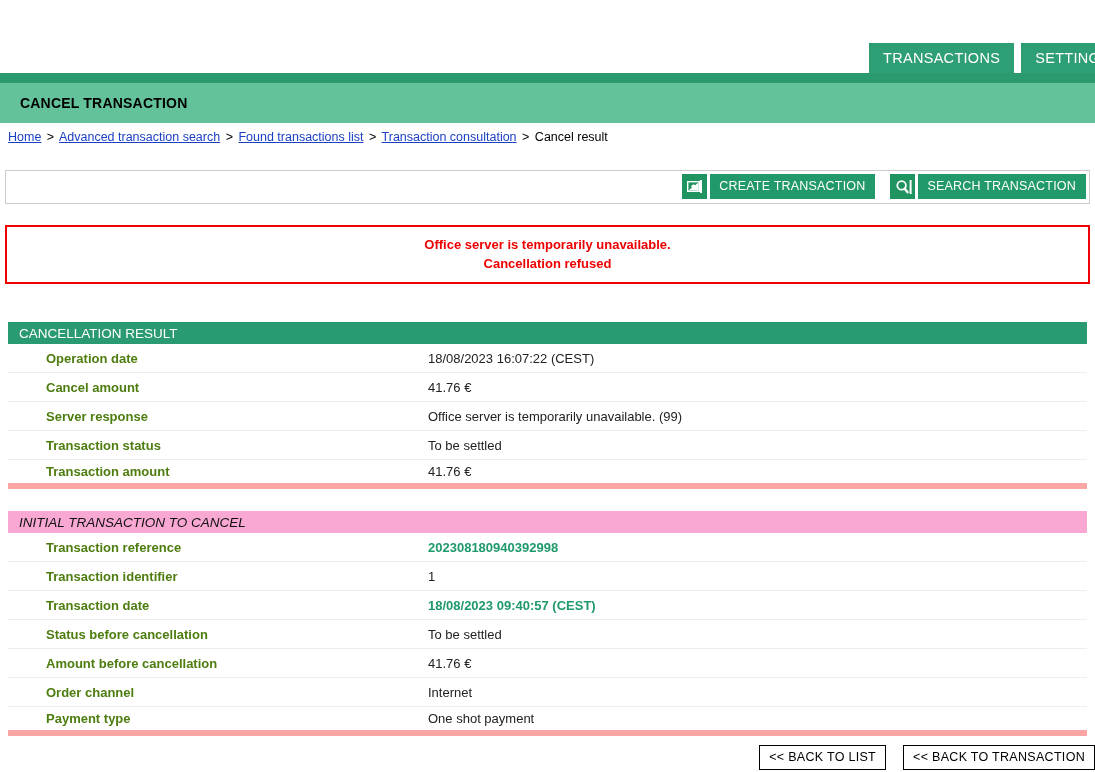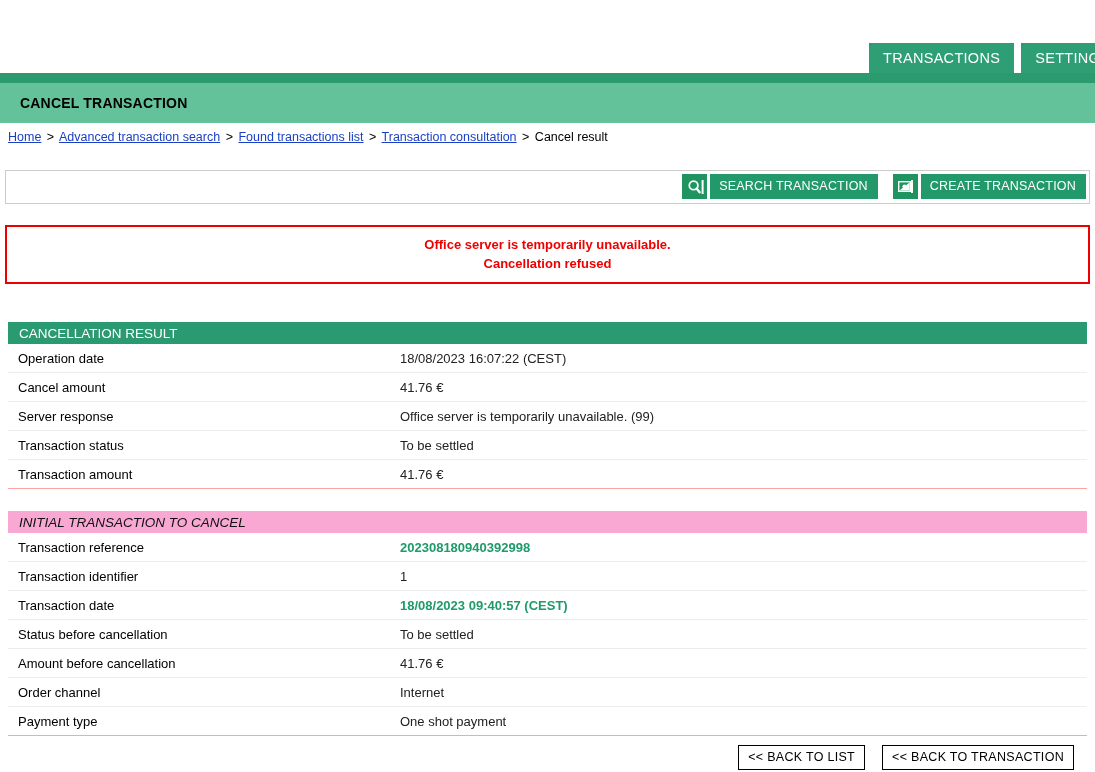--- a/index.html
+++ b/index.html
@@ -156,44 +156,45 @@
   .sec-head.blue  { background: #f9a8d4; color: #111111; font-style: italic; }
 
   .rows { width: 100%; }
   .row {
     display: flex;
     align-items: center;
     height: 29px;
     border-bottom: 1px solid #ededed;
     padding-left: 10px;
   }
-  .row:last-child { border-bottom: 1px solid #fca5a5; }
+  .row:last-child { border-bottom: 6px solid #fca5a5; }
   .row .k {
     width: 382px;
     flex: none;
     font-size: 13px;
-    font-weight: normal;
-    color: #000000;
+    font-weight: bold;
+    color: #4d7c0f;
+    margin-left: 28px;
   }
   .row .v {
     font-size: 13px;
     color: #222222;
   }
   .row .v.green {
     color: #1f9a6a;
     font-weight: bold;
   }
 
   .spacer-40 { height: 38px; }
   .spacer-22 { height: 22px; }
 
   
   .footer {
     position: absolute;
-    right: 21px;
+    right: 0;
     top: 745px;
     display: flex;
     gap: 17px;
   }
   .btn {
     border: 1px solid #000000;
     background: #ffffff;
     color: #000000;
     font-size: 12.5px;
     padding: 4px 9px 5px 9px;
@@ -230,45 +231,45 @@
   <span class="sep">&gt;</span>
   <a>Found transactions list</a>
   <span class="sep">&gt;</span>
   <a>Transaction consultation</a>
   <span class="sep">&gt;</span>
   <span class="current">Cancel result</span>
 </div>
 
 <div class="toolbar-wrap">
   <div class="toolbar-actions">
-
-    <div class="act-btn">
-      <span class="act-icon">
-        <svg width="18" height="16" viewBox="0 0 18 16">
-          <circle cx="7.6" cy="6.4" r="4.3" fill="none" stroke="#ffffff" stroke-width="1.8"></circle>
-          <line x1="10.6" y1="9.6" x2="13.6" y2="13.2" stroke="#ffffff" stroke-width="2.4" stroke-linecap="round"></line>
-          <rect x="15.6" y="1" width="2" height="14" fill="#ffffff"></rect>
-        </svg>
-      </span>
-      <span class="act-label">SEARCH TRANSACTION</span>
-    </div>
 
     <div class="act-btn">
       <span class="act-icon">
         <svg width="17" height="15" viewBox="0 0 17 15">
           <rect x="1" y="2" width="13" height="11" fill="#ffffff"></rect>
           <rect x="2.4" y="3.4" width="10.2" height="8.2" fill="#1f9460"></rect>
           <path d="M2.4 11.6 L12.6 3.4 L12.6 11.6 Z" fill="#ffffff"></path>
           <circle cx="7.5" cy="7.5" r="2.1" fill="#ffffff"></circle>
           <rect x="14" y="1" width="2" height="13" fill="#ffffff"></rect>
         </svg>
       </span>
       <span class="act-label">CREATE TRANSACTION</span>
     </div>
 
+    <div class="act-btn">
+      <span class="act-icon">
+        <svg width="18" height="16" viewBox="0 0 18 16">
+          <circle cx="7.6" cy="6.4" r="4.3" fill="none" stroke="#ffffff" stroke-width="1.8"></circle>
+          <line x1="10.6" y1="9.6" x2="13.6" y2="13.2" stroke="#ffffff" stroke-width="2.4" stroke-linecap="round"></line>
+          <rect x="15.6" y="1" width="2" height="14" fill="#ffffff"></rect>
+        </svg>
+      </span>
+      <span class="act-label">SEARCH TRANSACTION</span>
+    </div>
+
   </div>
 </div>
 
 <div class="error-box">
   <div class="error-line">Office server is temporarily unavailable.</div>
   <div class="error-line">Cancellation refused</div>
 </div>
 
 <div class="spacer-40"></div>
 

